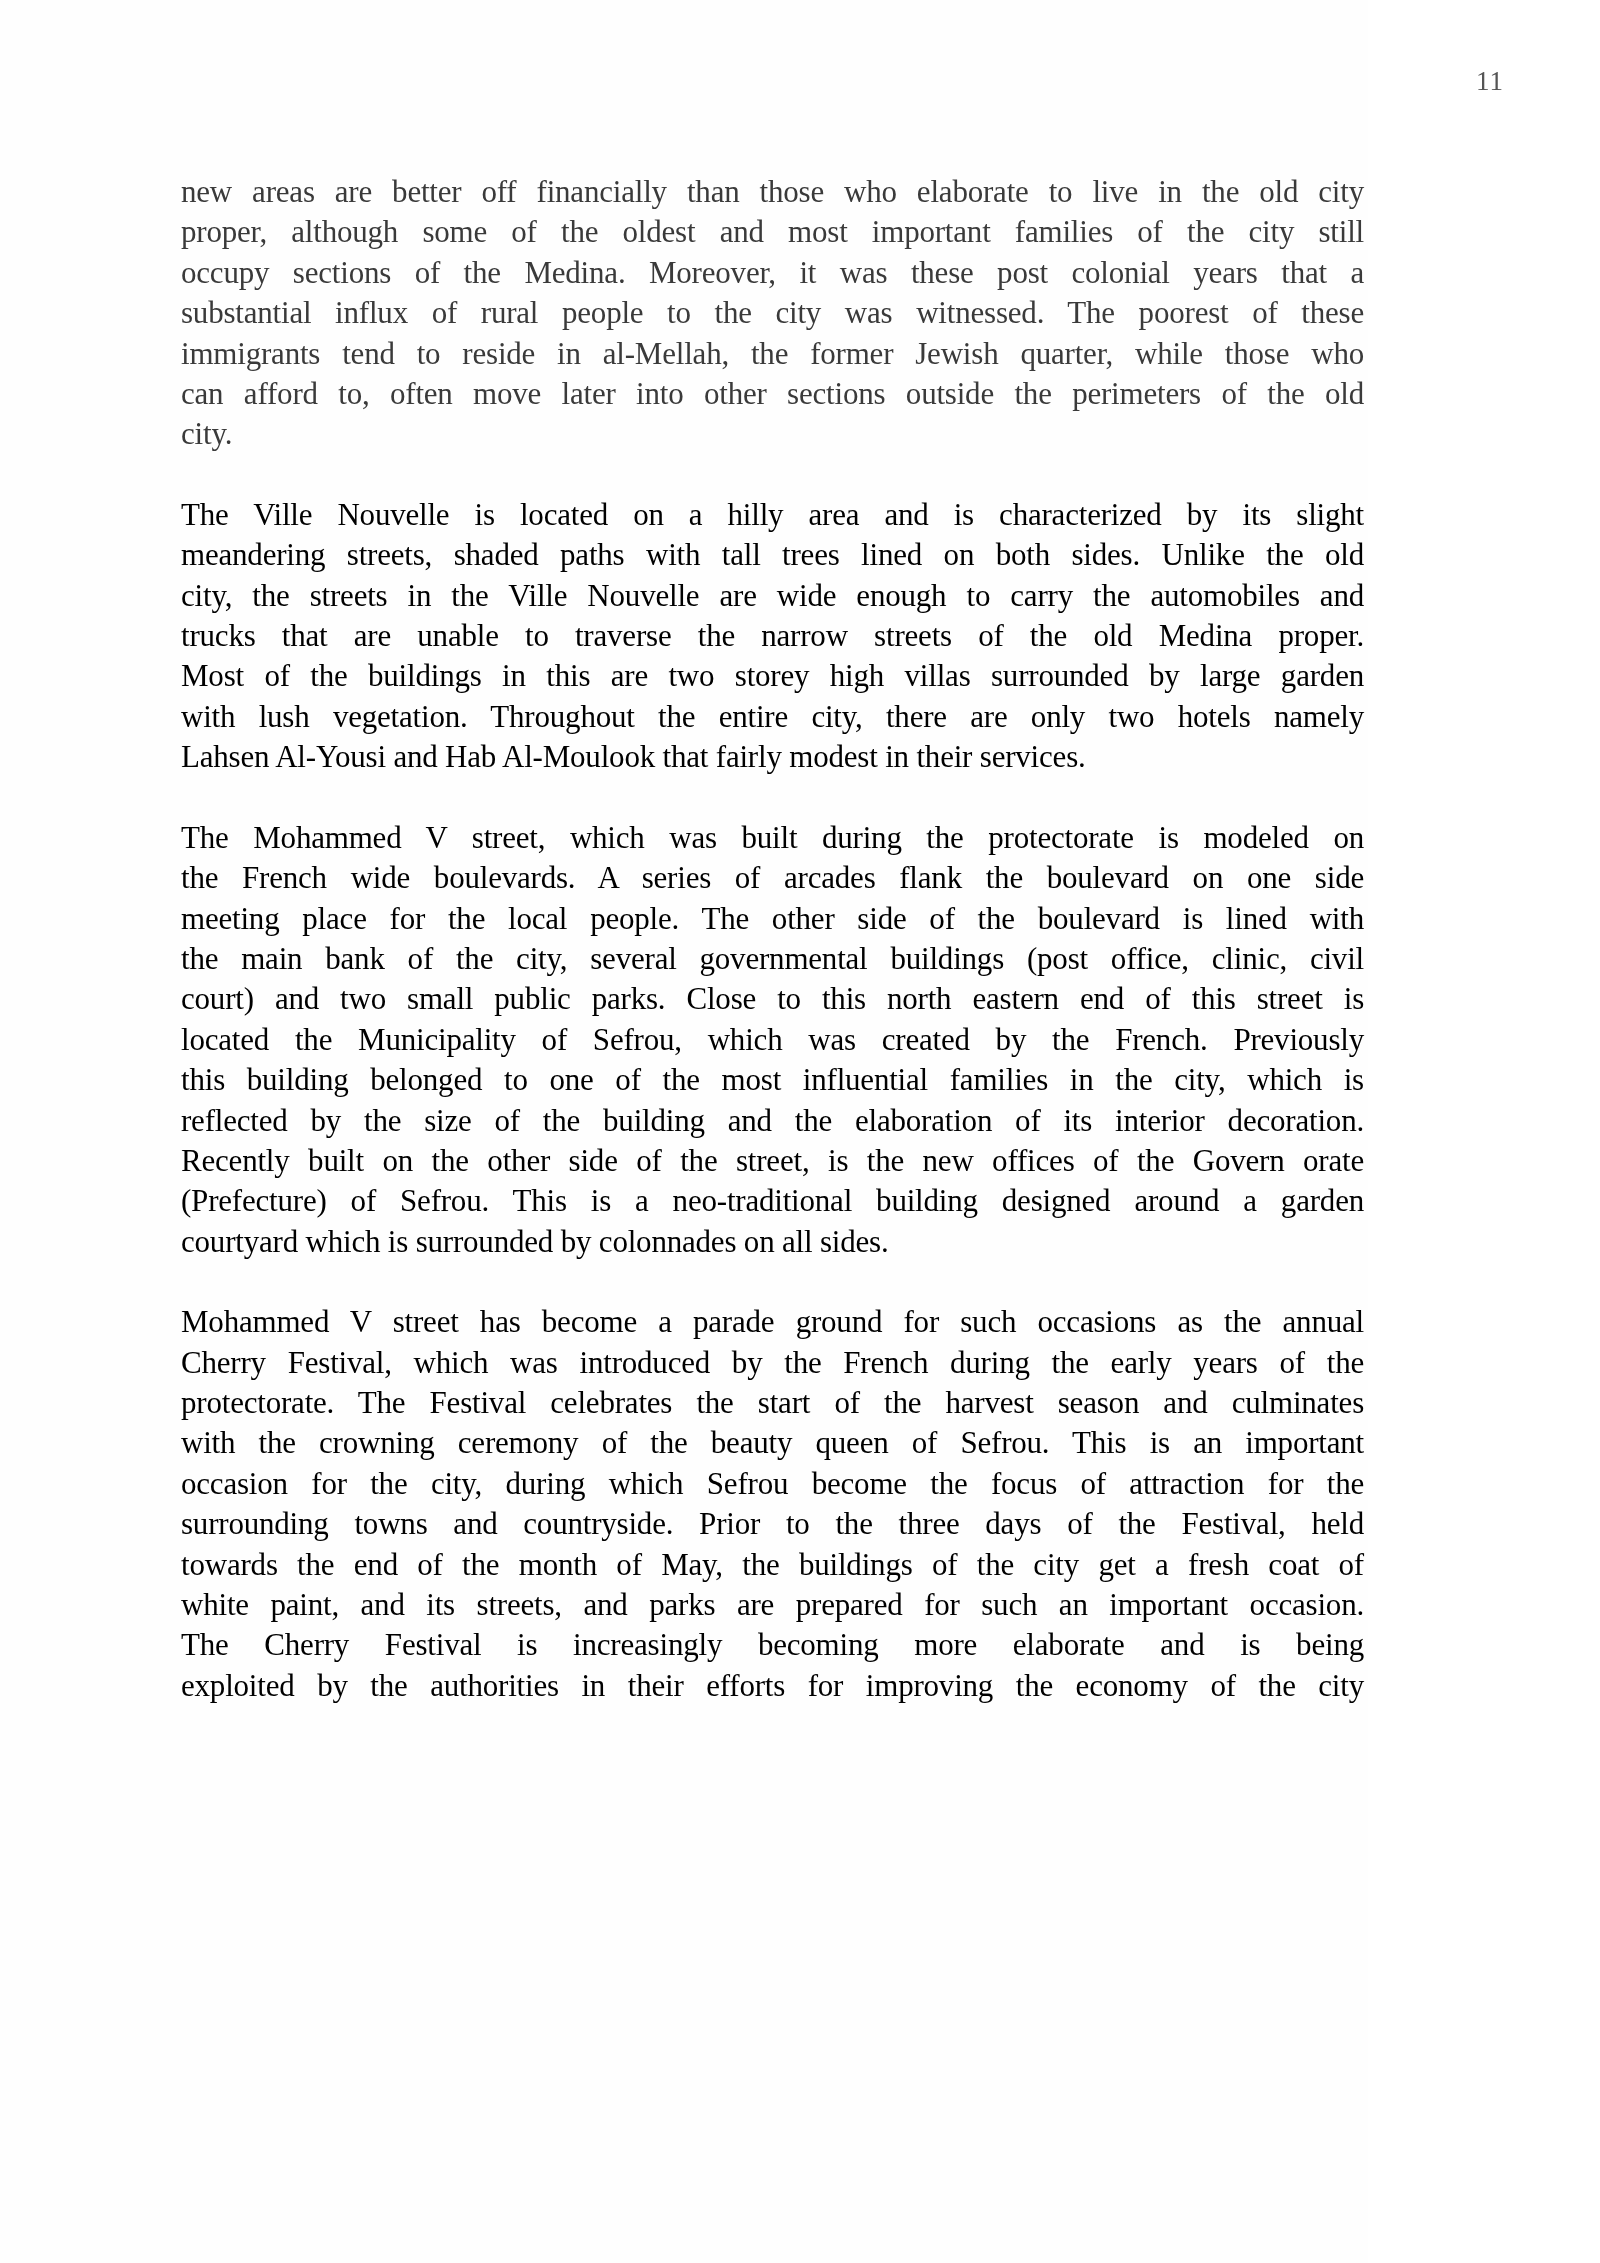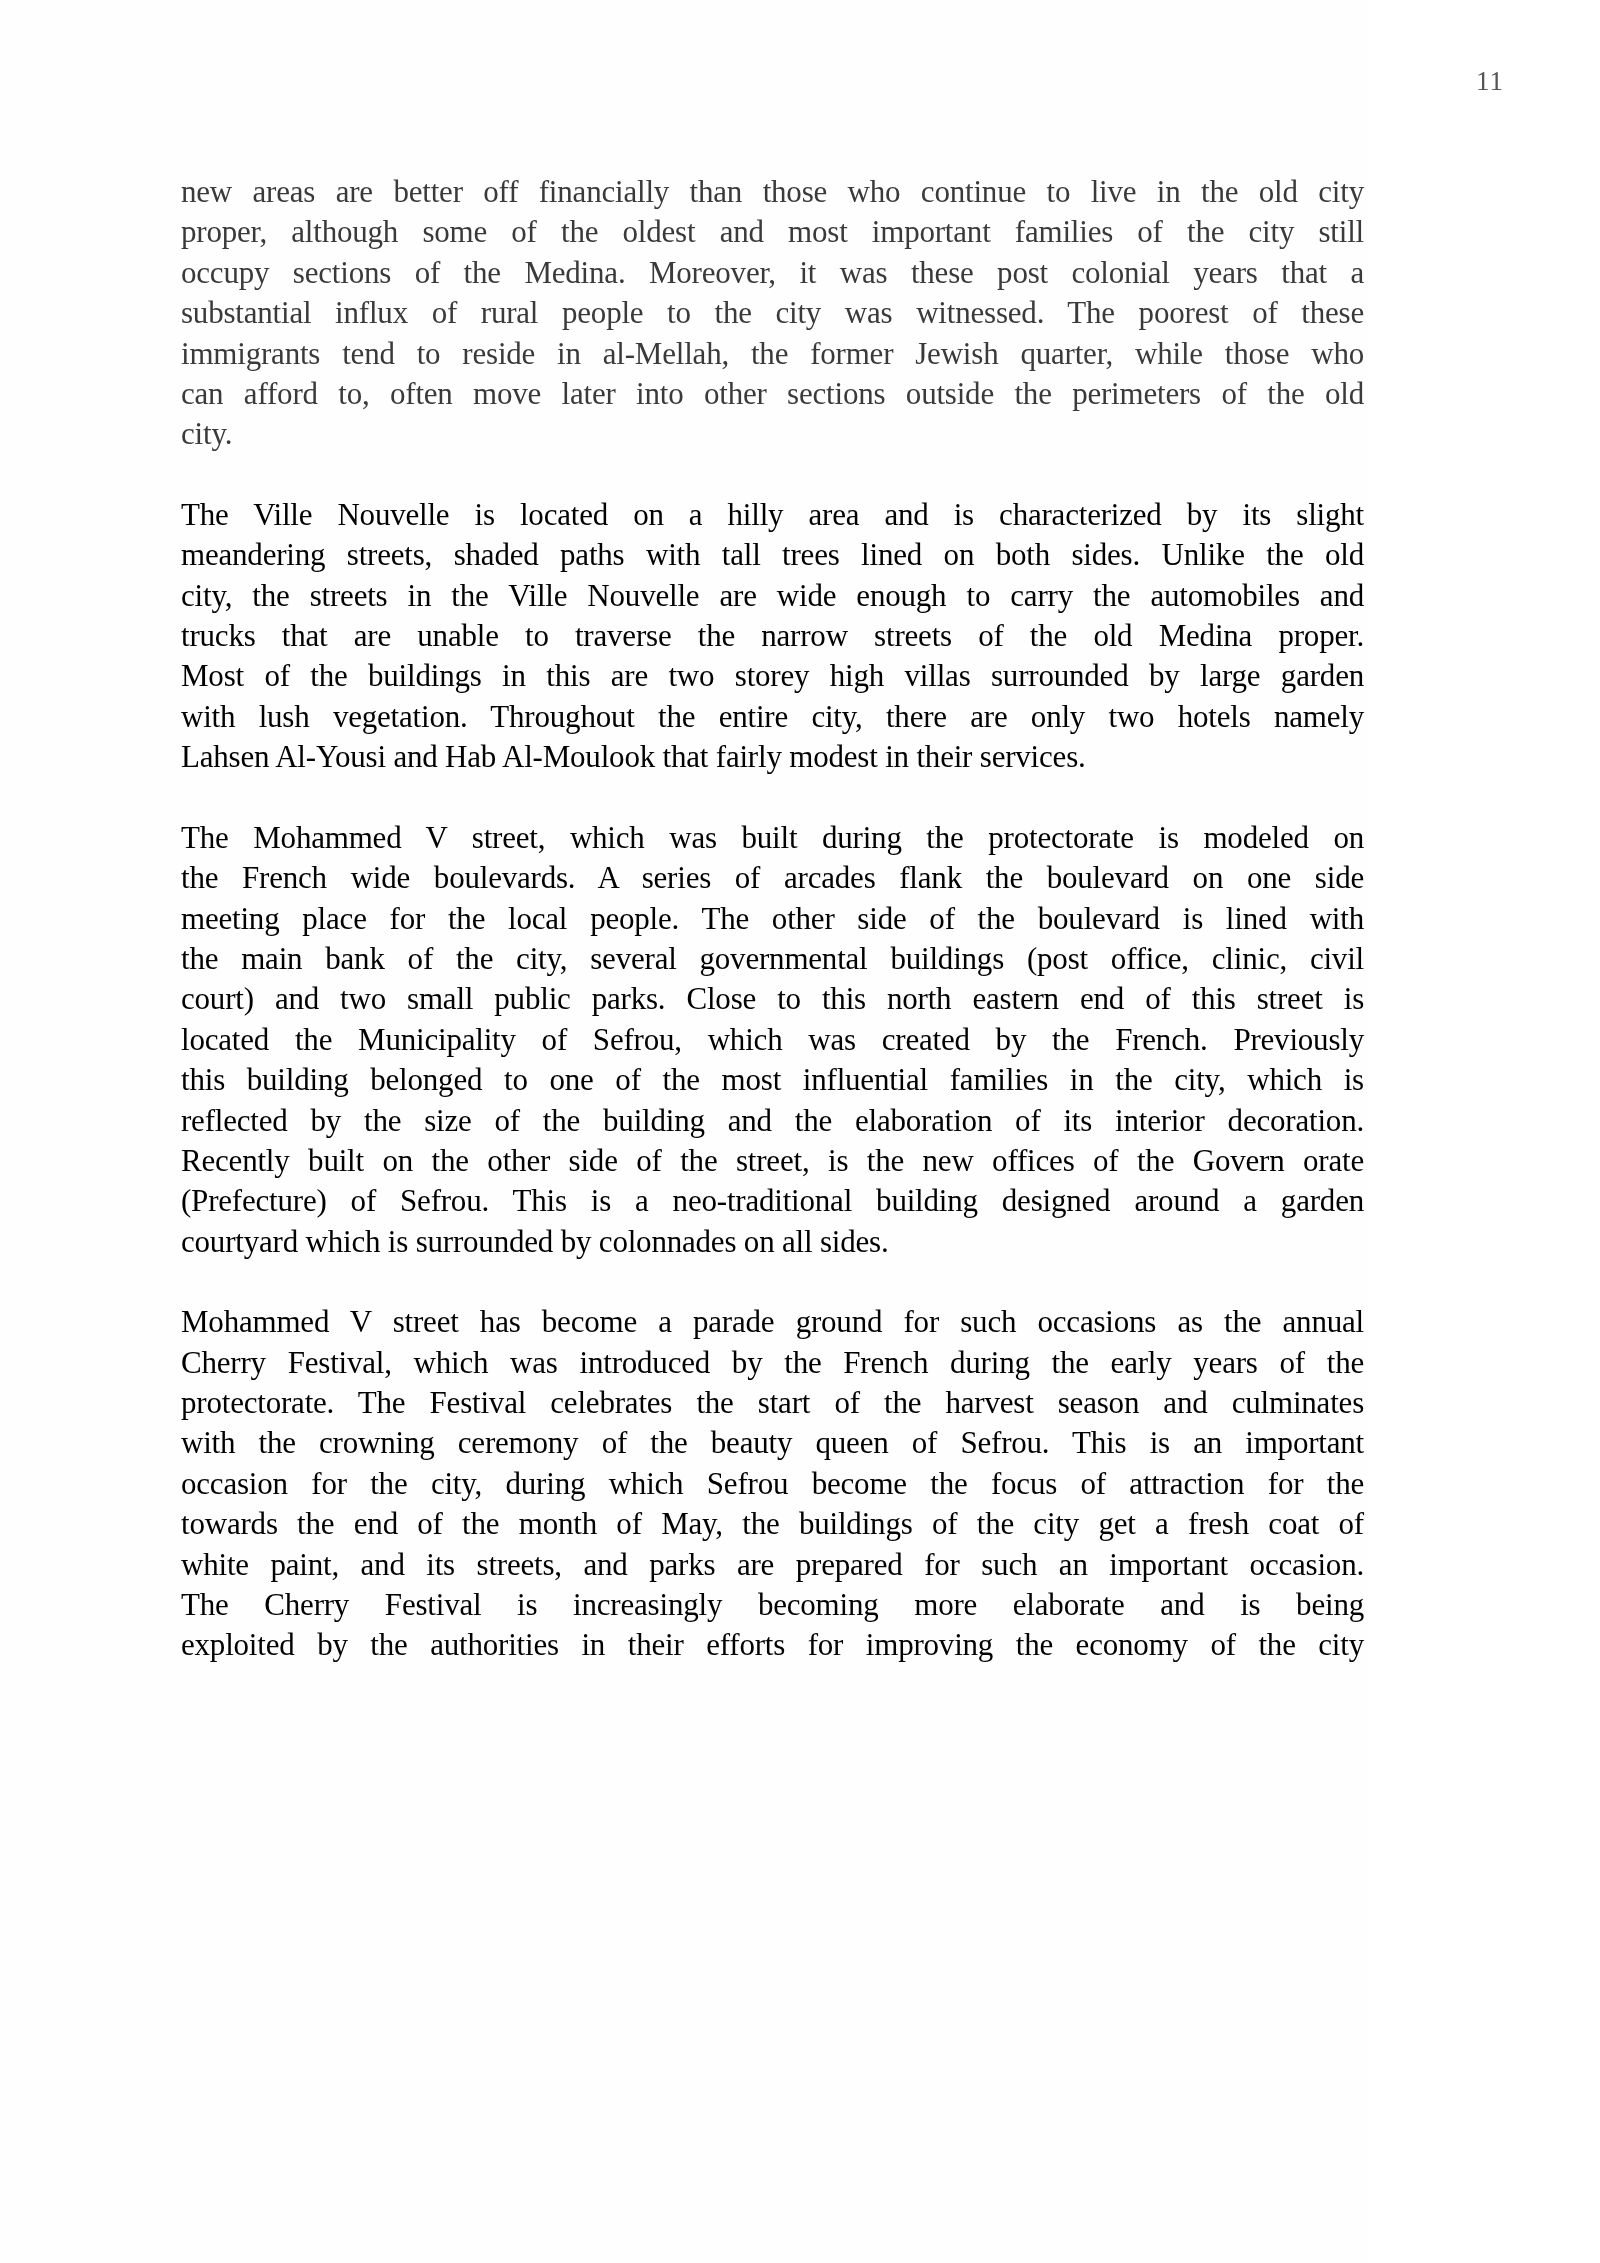--- a/index.html
+++ b/index.html
@@ -62,21 +62,21 @@
   </style>
 </head>
 <body>
 
 <div class="page">
   <div class="page-number">11</div>
 
   <div class="body-text">
 
     <p class="paragraph">
-      <span class="line">new areas are better off financially than those who continue to live in the old city</span>
+      <span class="line">new areas are better off financially than those who elaborate to live in the old city</span>
       <span class="line">proper, although some of the oldest and most important families of the city still</span>
       <span class="line">occupy sections of the Medina.  Moreover, it was these post colonial years that a</span>
       <span class="line">substantial influx of rural people to the city was witnessed.  The poorest of these</span>
       <span class="line">immigrants tend to reside in al-Mellah, the former Jewish quarter, while those who</span>
       <span class="line">can afford to, often move later into other sections outside the perimeters of the old</span>
       <span class="line last">city.</span>
     </p>
 
     <p class="paragraph">
       <span class="line">The Ville Nouvelle is located on a hilly area and is characterized by its slight</span>
@@ -101,20 +101,21 @@
       <span class="line">(Prefecture) of Sefrou.  This is a neo-traditional building designed around a garden</span>
       <span class="line last">courtyard which is surrounded by colonnades on all sides.</span>
     </p>
 
     <p class="paragraph">
       <span class="line">Mohammed V street has become a parade ground for such occasions as the annual</span>
       <span class="line">Cherry Festival, which was introduced by the French during the early years of the</span>
       <span class="line">protectorate.  The Festival celebrates the start of the harvest season and culminates</span>
       <span class="line">with the crowning ceremony of the beauty queen of Sefrou.  This is an important</span>
       <span class="line">occasion for the city, during which Sefrou become the focus of attraction for the</span>
+      <span class="line">surrounding towns and countryside.  Prior to the three days of the Festival, held</span>
       <span class="line">towards the end of the month of May, the buildings of the city get a fresh coat of</span>
       <span class="line">white paint, and its streets, and parks are prepared for such an important occasion.</span>
       <span class="line">The Cherry Festival is increasingly becoming more elaborate and is being</span>
       <span class="line">exploited by the authorities in their efforts for improving the economy of the city</span>
     </p>
 
   </div>
 </div>
 
 </body></html>

